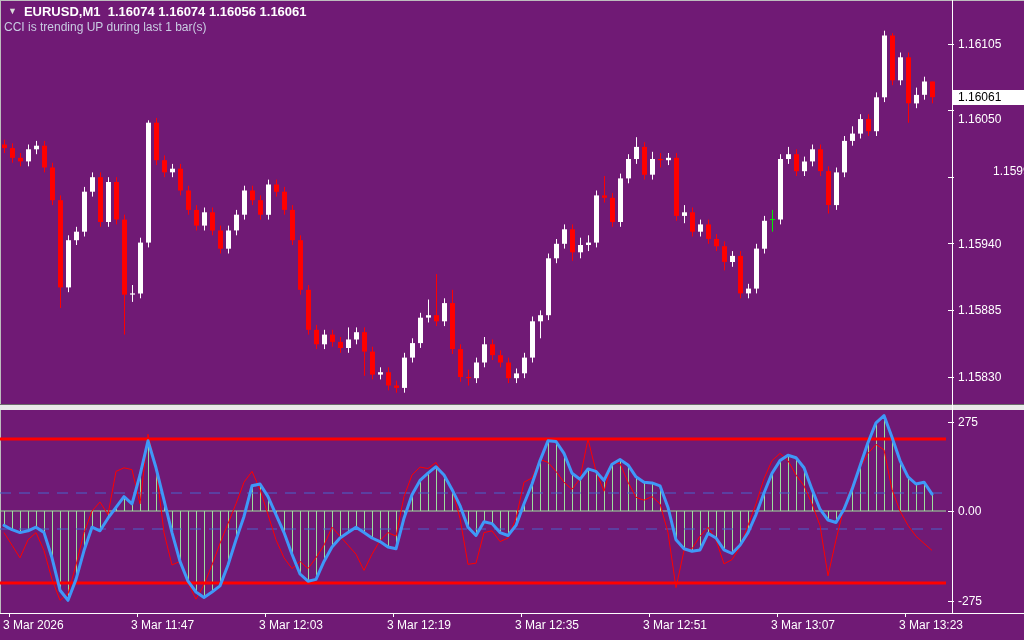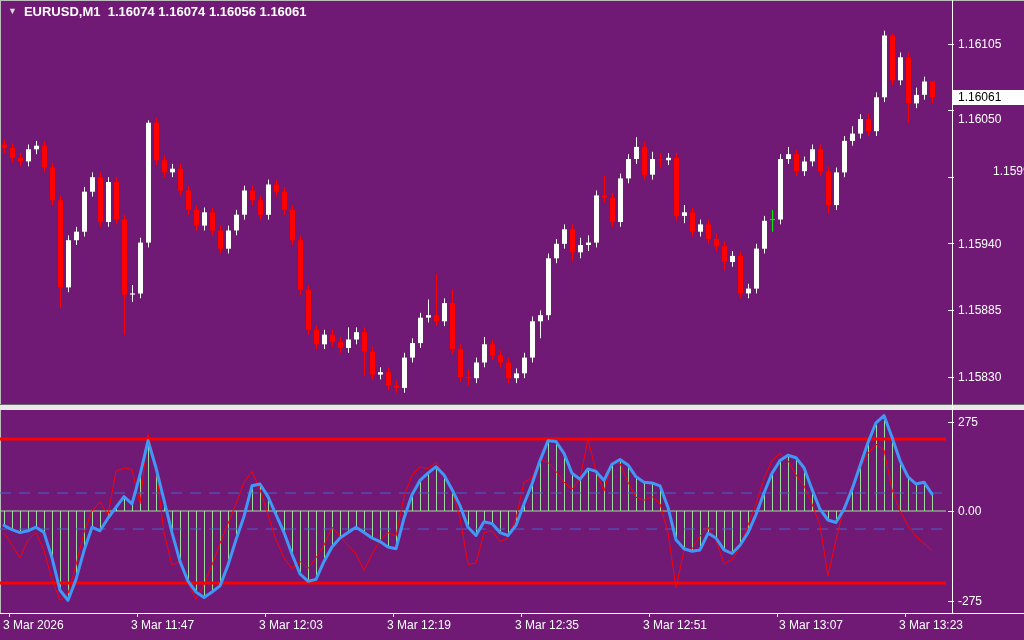--- a/index.html
+++ b/index.html
@@ -265,20 +265,21 @@
         <line x1="916.5" y1="87.6" x2="916.5" y2="108.2" stroke="#ffffff" stroke-width="1"></line>
         <rect x="914" y="94.9" width="5" height="8.5" fill="#ffffff"></rect>
         <line x1="924.5" y1="76.7" x2="924.5" y2="99.7" stroke="#ffffff" stroke-width="1"></line>
         <rect x="922" y="81.5" width="5" height="13.3" fill="#ffffff"></rect>
         <line x1="932.5" y1="81.5" x2="932.5" y2="103.3" stroke="#ff0000" stroke-width="1"></line>
         <rect x="930" y="81.5" width="5" height="15.7" fill="#ff0000"></rect>
       </g>
     </svg>
 
   <div id="chart-title"><span class="tri">▼</span><span>EURUSD,M1</span><span>  </span><span>1.16074 1.16074 1.16056 1.16061</span></div>
+  <div id="chart-comment">CCI is trending UP during last 1 bar(s)</div>
 
   <div id="splitter"></div>
 
   <svg id="cci-svg" width="952" height="203">
       <line x1="0" y1="101" x2="946" y2="101" stroke="#9cdf9c" stroke-width="1"></line>
       <g>
         <line x1="4.5" y1="101" x2="4.5" y2="115.4" stroke="#9cdf9c" stroke-width="1"></line>
         <line x1="12.5" y1="101" x2="12.5" y2="119.7" stroke="#9cdf9c" stroke-width="1"></line>
         <line x1="20.5" y1="101" x2="20.5" y2="122.6" stroke="#9cdf9c" stroke-width="1"></line>
         <line x1="28.5" y1="101" x2="28.5" y2="120.8" stroke="#9cdf9c" stroke-width="1"></line>
@@ -435,18 +436,18 @@
       <div class="time-label" style="left: 131px;">3 Mar 11:47</div>
       <div class="time-tick" style="left: 265px;"></div>
       <div class="time-label" style="left: 259px;">3 Mar 12:03</div>
       <div class="time-tick" style="left: 393px;"></div>
       <div class="time-label" style="left: 387px;">3 Mar 12:19</div>
       <div class="time-tick" style="left: 521px;"></div>
       <div class="time-label" style="left: 515px;">3 Mar 12:35</div>
       <div class="time-tick" style="left: 649px;"></div>
       <div class="time-label" style="left: 643px; text-align: center;">3 Mar 12:51</div>
       <div class="time-tick" style="left: 777px;"></div>
-      <div class="time-label" style="left: 771px; margin-left: 8px;">3 Mar 13:07</div>
+      <div class="time-label" style="left: 771px;">3 Mar 13:07</div>
       <div class="time-tick" style="left: 905px;"></div>
       <div class="time-label" style="left: 899px;">3 Mar 13:23</div>
     </div>
   <div id="price-badge" style="top: 90.28px;">1.16061</div>
 </div>
 
 </body></html>

